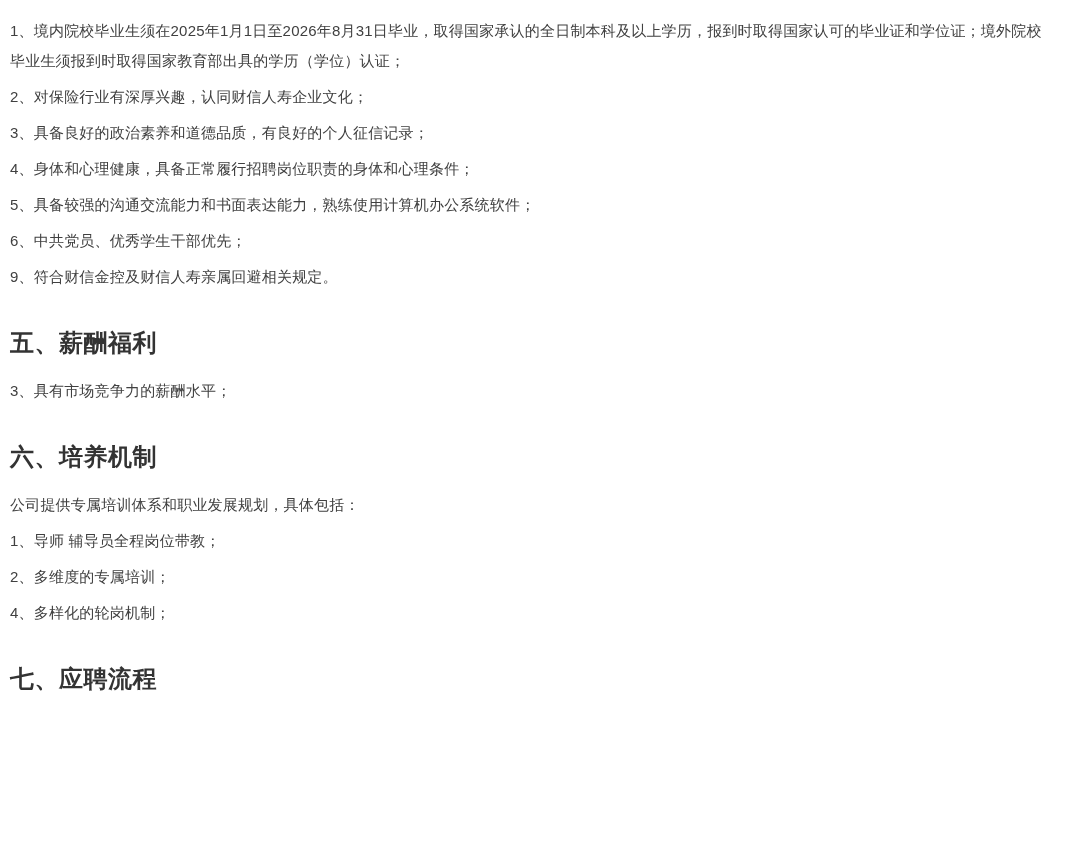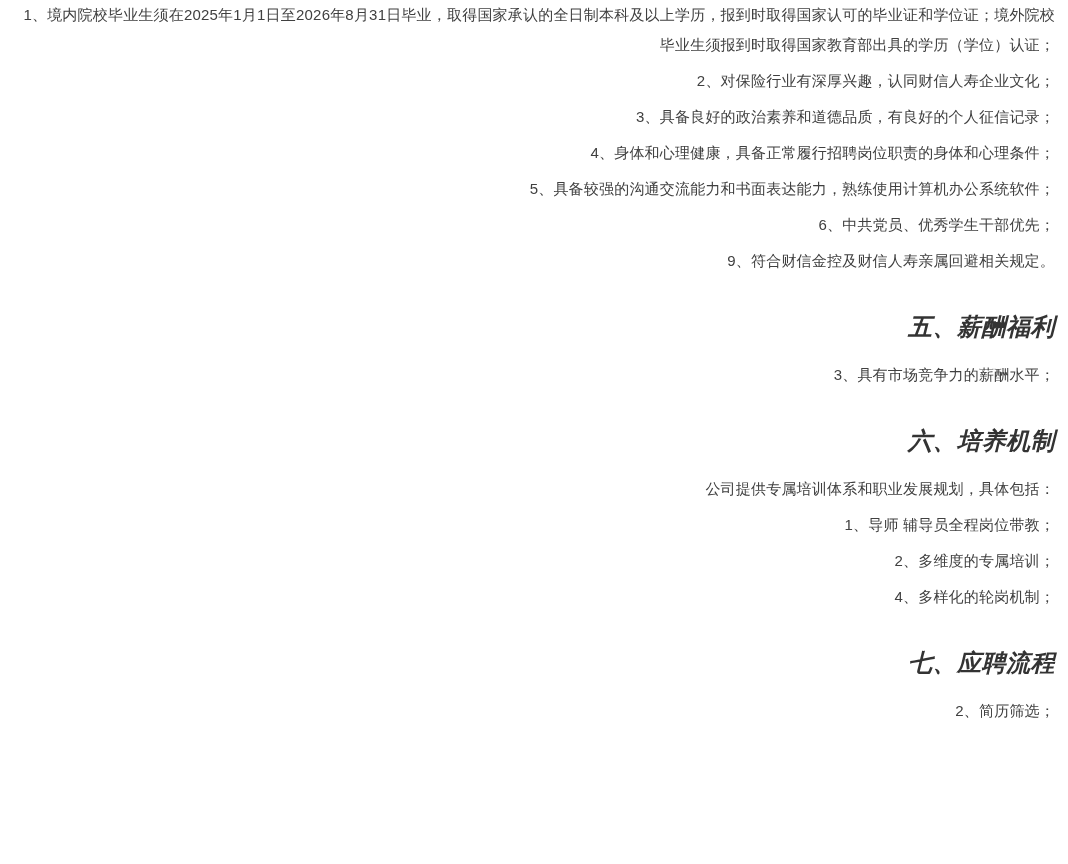--- a/index.html
+++ b/index.html
@@ -8,38 +8,36 @@
     background: #ffffff;
   }
   body {
     width: 1068px;
     height: 864px;
     overflow: hidden;
     box-sizing: border-box;
     font-family: "Liberation Sans", "DejaVu Sans", sans-serif;
   }
   .article {
-    padding: 0 13px 0 10px;
-    text-align: right;
+    padding: 16px 13px 0 10px;
   }
   .article p {
     font-size: 15px;
     line-height: 30px;
     margin: 0 0 6px 0;
     color: #404040;
     letter-spacing: 0.2px;
   }
   .article h2 {
     font-size: 24px;
     line-height: 30px;
     font-weight: 700;
     margin: 36px 0 18px 0;
     color: #333333;
     letter-spacing: 0.5px;
-    font-style: italic;
   }
 </style>
 </head>
 <body>
 
 <div class="article">
 
   <p>1、境内院校毕业生须在2025年1月1日至2026年8月31日毕业，取得国家承认的全日制本科及以上学历，报到时取得国家认可的毕业证和学位证；境外院校毕业生须报到时取得国家教育部出具的学历（学位）认证；</p>
   <p>2、对保险行业有深厚兴趣，认同财信人寿企业文化；</p>
   <p>3、具备良好的政治素养和道德品质，有良好的个人征信记录；</p>
@@ -51,15 +49,14 @@
   <h2>五、薪酬福利</h2>
   <p>3、具有市场竞争力的薪酬水平；</p>
 
   <h2>六、培养机制</h2>
   <p>公司提供专属培训体系和职业发展规划，具体包括：</p>
   <p>1、导师 辅导员全程岗位带教；</p>
   <p>2、多维度的专属培训；</p>
   <p>4、多样化的轮岗机制；</p>
 
   <h2>七、应聘流程</h2>
-  <p>2、简历筛选；</p>
 
 </div>
 
 </body></html>

